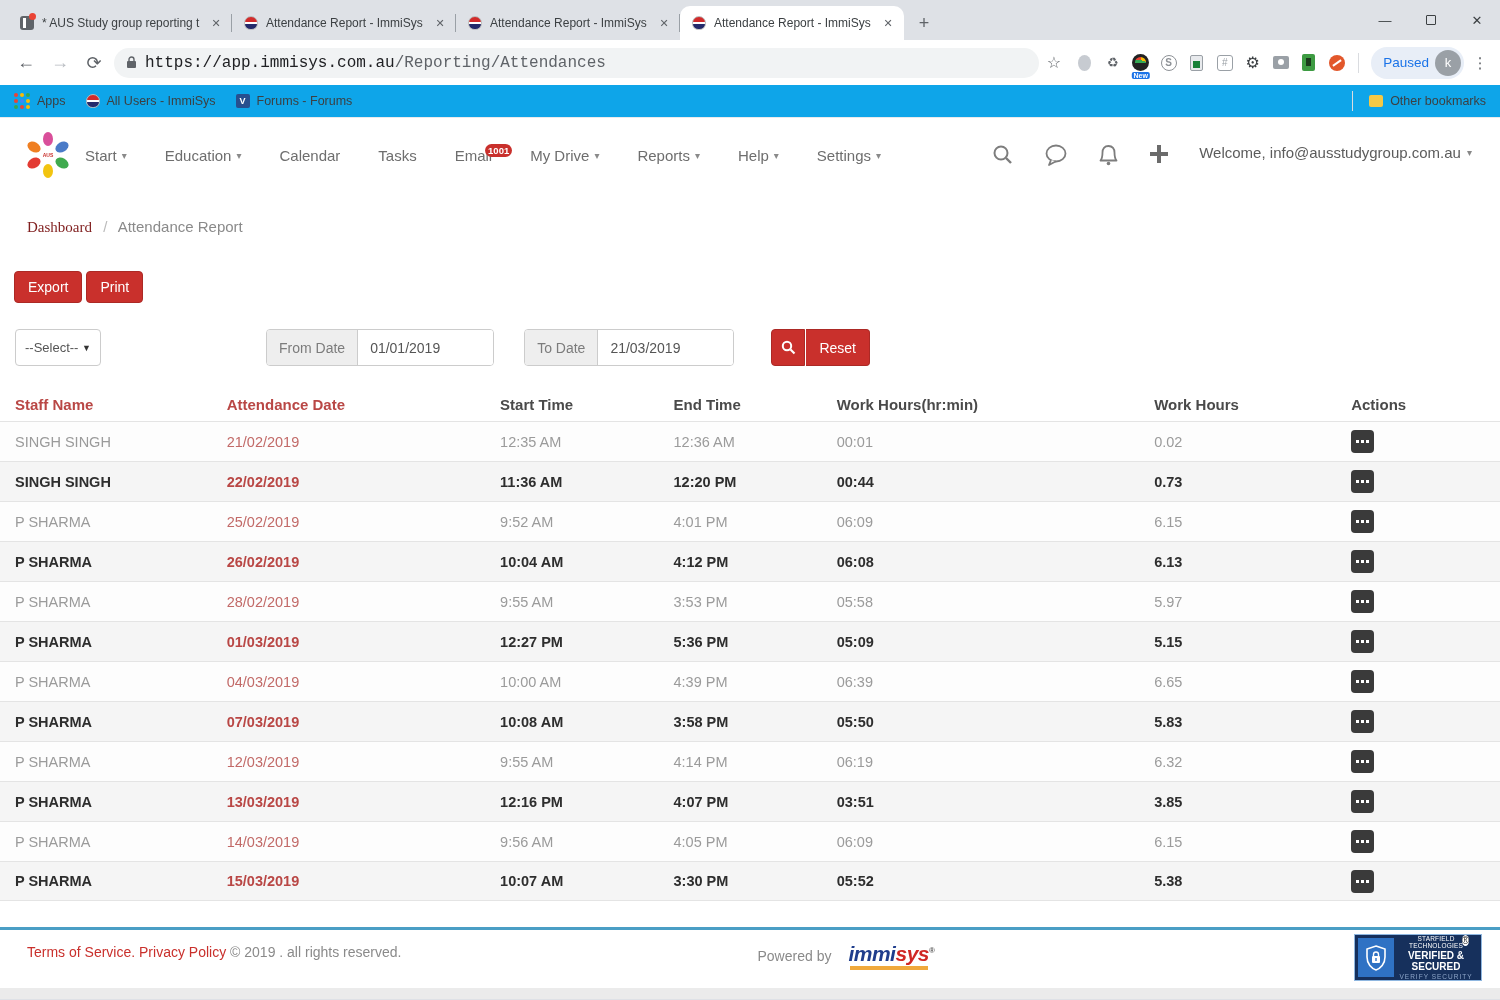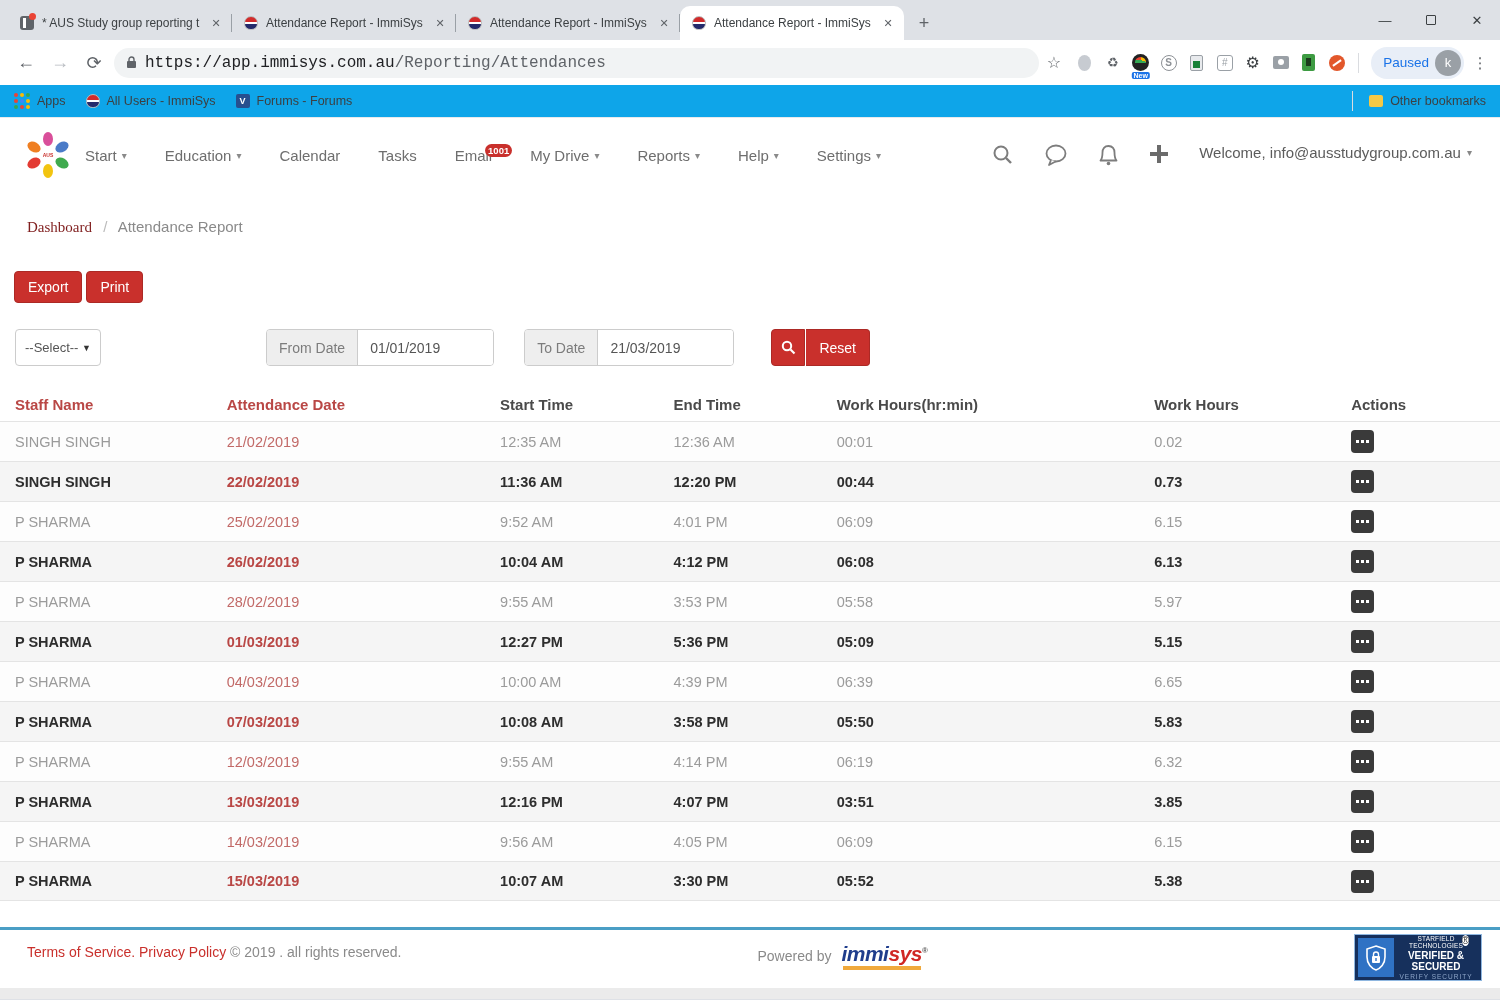--- a/index.html
+++ b/index.html
@@ -127,21 +127,21 @@
   .t-row.odd .date { color:#c26a68; }
   .dots-btn { width:23px; height:23px; background:#3a3a3a; border:none; border-radius:4px; display:flex; gap:2px;
               align-items:center; justify-content:center; cursor:pointer; }
   .dots-btn i { width:3px; height:3px; background:#fff; display:block; }
 
   
   .footer { margin-top:auto; }
   .footer-line { height:3px; background:#4a9ec5; }
   .footer-body { position:relative; height:58px; padding:14px 20px 0 27px; font-size:14px; color:#8a8a8a; background:#fff; }
   .footer-links a { color:#c9302c; text-decoration:none; }
-  .powered { position:absolute; left:50.5%; top:12px; display:flex; align-items:baseline; gap:10px; }
+  .powered { position:absolute; left:50.5%; top:12px; display:flex; align-items:baseline; gap:17px; }
   .imms-logo { font-size:21px; font-weight:bold; font-style:italic; letter-spacing:-0.5px; position:relative; padding-bottom:4px; }
   .imms-logo .b { color:#1f3d8c; } .imms-logo .r { color:#d02724; }
   .imms-logo::after { content:""; position:absolute; left:2px; right:6px; bottom:0; height:4px; background:#f0a93c; }
   .imms-logo sup { font-size:8px; color:#555; font-style:normal; }
   .seal { position:absolute; right:18px; top:4px; width:128px; height:47px; background:#16305c; border:1px solid #8fb7e0;
           display:flex; align-items:center; padding:3px; cursor:pointer; }
   .seal-shield { width:36px; height:39px; background:#2f72c4; display:flex; align-items:center; justify-content:center; }
   .seal-text { flex:1; text-align:center; color:#fff; line-height:1.15; }
   .seal-l1 { font-size:6.5px; letter-spacing:0.2px; }
   .seal-l2 { font-size:10px; font-weight:bold; }

